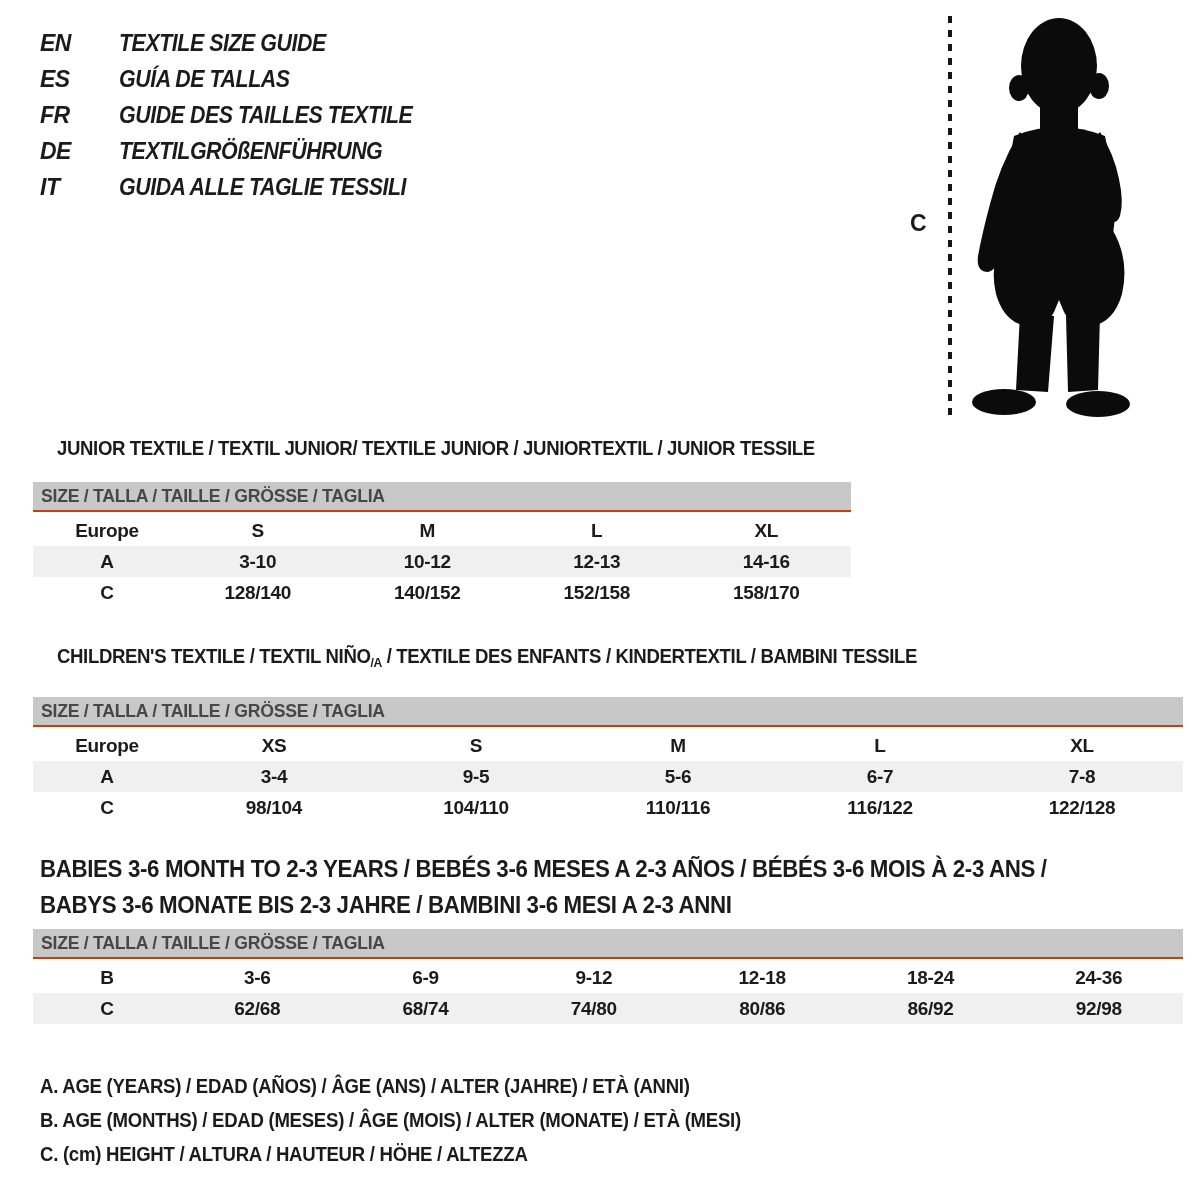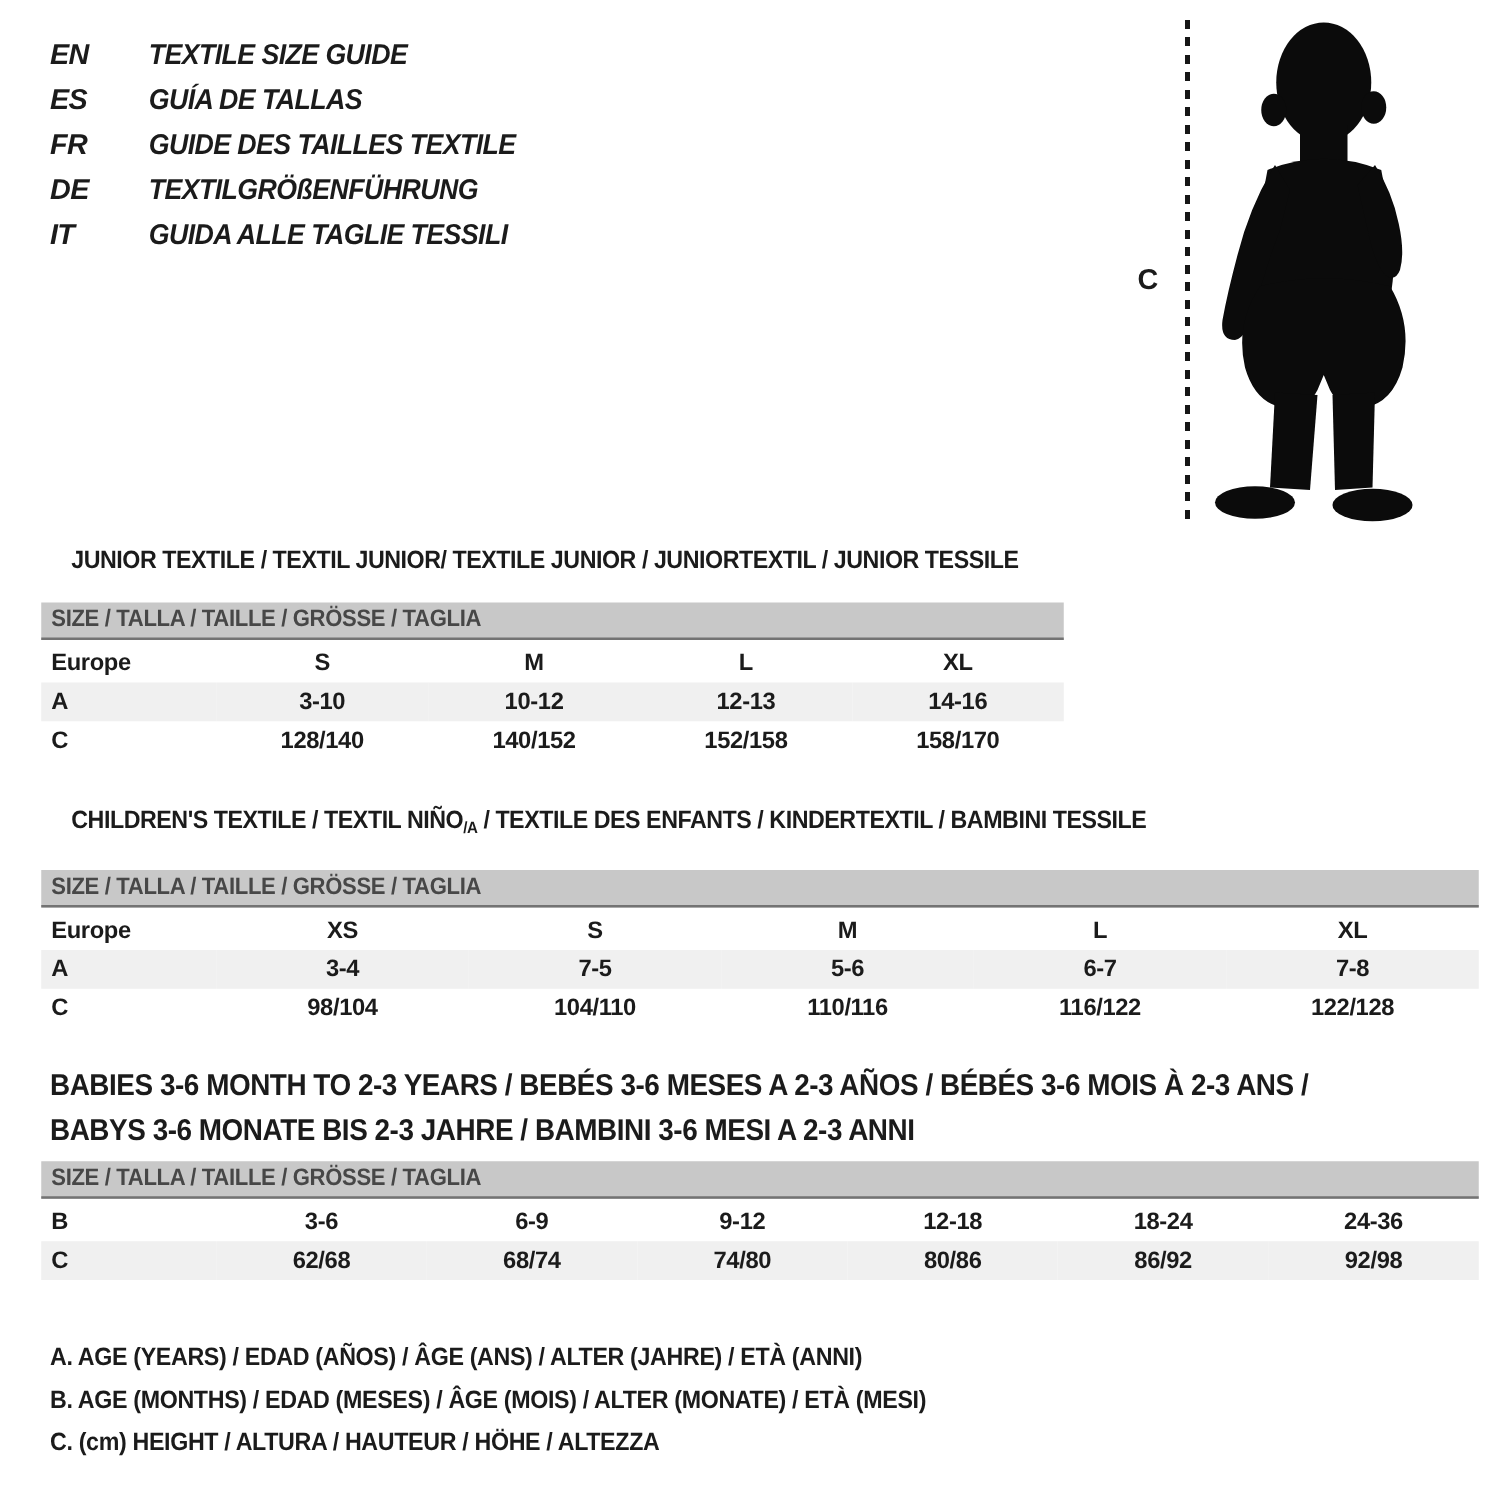--- a/index.html
+++ b/index.html
@@ -26,28 +26,28 @@
   .sec { position:absolute; }
   #sec-junior   { left:33px; top:436px; width:818px; }
   #sec-children { left:33px; top:644px; width:1150px; }
   #sec-babies   { left:33px; top:851px; width:1150px; }
   .sec-title { font-size:20px; font-weight:700; letter-spacing:-0.4px; margin-left:24px; line-height:24px; }
   .sec-title .sub { font-size:13px; vertical-align:-4px; }
   .sec-title-line { font-size:24px; font-weight:700; letter-spacing:-0.4px; margin-left:7px; line-height:36px; height:36px; }
 
   .size-bar {
     margin-top:22px; height:28px; line-height:28px; padding:0 8px;
-    background:#c8c8c8; border-bottom:2px solid #737373;
+    background:#c8c8c8; border-bottom:2px solid #c2410c;
     font-size:19px; font-weight:700; color:#474747; letter-spacing:-0.3px;
   }
   #sec-babies .size-bar { margin-top:6px; }
 
   .size-table { width:100%; border-collapse:collapse; table-layout:fixed; margin-top:3px; }
   .size-table td { height:31px; font-size:19px; font-weight:700; text-align:center; padding:0; letter-spacing:-0.3px; }
-  .size-table td.lbl { text-align:left; padding-left:8px; }
+  .size-table td.lbl { text-align:center; padding-left:8px; }
   .size-table col.c-lbl { width:140px; }
   tr.shaded { background:#f0f0f0; }
 
   
   .footnotes { position:absolute; left:40px; top:1069px; }
   .footnote { font-size:20px; font-weight:700; letter-spacing:-0.3px; height:34px; line-height:34px; }
 </style>
 </head>
 <body>
 
@@ -157,21 +157,21 @@
         <td class="lbl">Europe</td>
         <td>XS</td>
         <td>S</td>
         <td>M</td>
         <td>L</td>
         <td>XL</td>
       </tr>
       <tr class="shaded">
         <td class="lbl">A</td>
         <td>3-4</td>
-        <td>7-5</td>
+        <td>9-5</td>
         <td>5-6</td>
         <td>6-7</td>
         <td>7-8</td>
       </tr>
       <tr>
         <td class="lbl">C</td>
         <td>98/104</td>
         <td>104/110</td>
         <td>110/116</td>
         <td>116/122</td>

